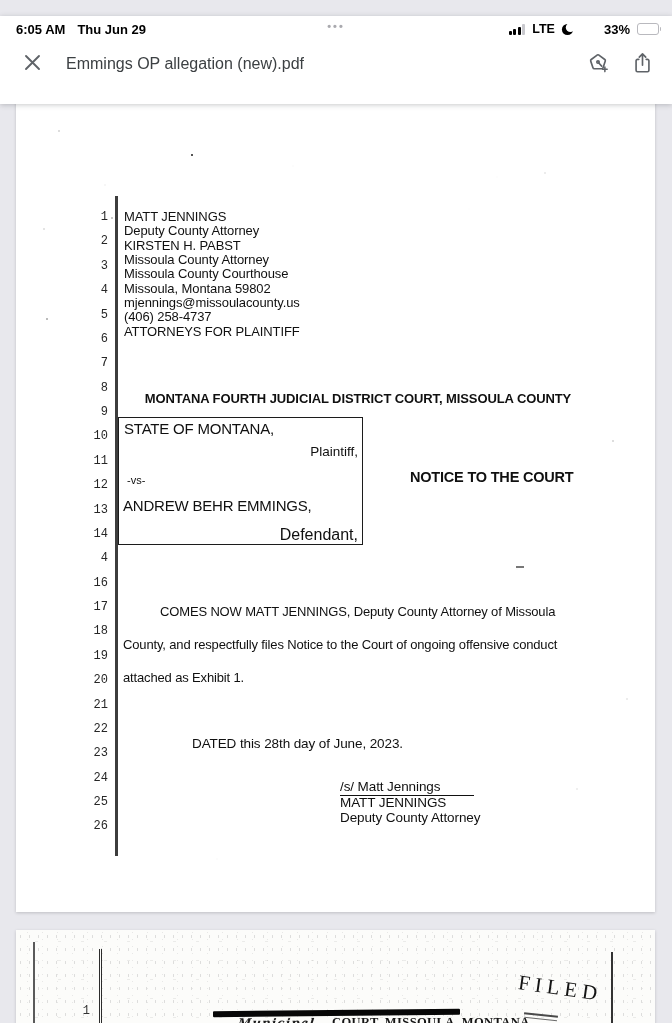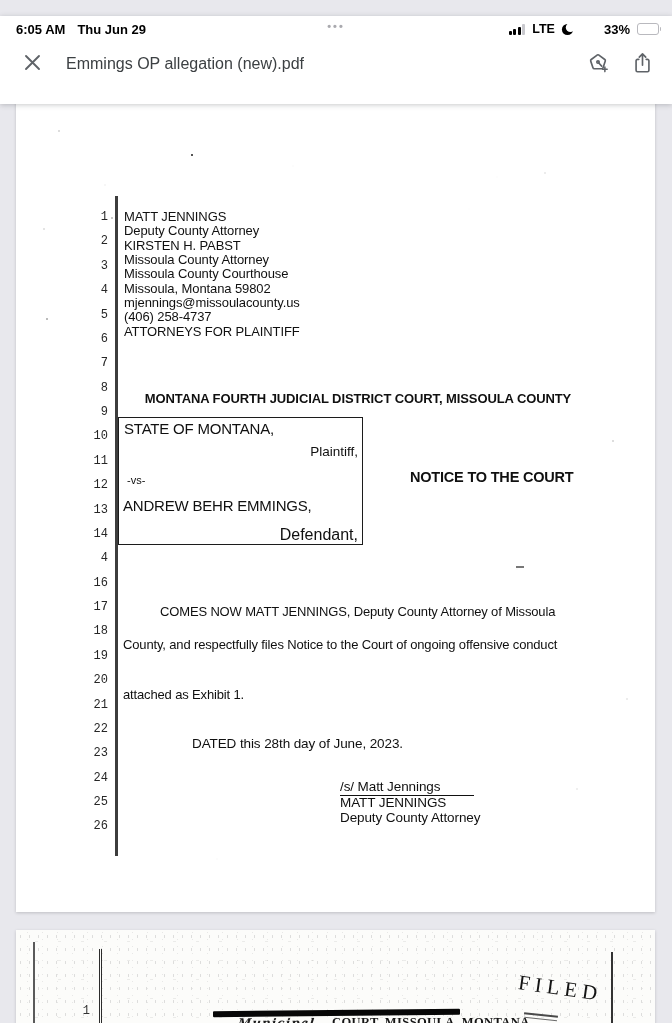--- a/index.html
+++ b/index.html
@@ -80,21 +80,21 @@
   .cap-vs{ position:absolute; left:8px; top:56px; font-size:11px; }
   .cap-defendant-name{ position:absolute; left:4px; top:79px; font-size:15px; letter-spacing:-0.2px;}
   .cap-defendant-lbl{ position:absolute; right:4px; top:108px; font-size:16px; }
 
   .case-info{ position:absolute; left:364px; top:339px; font-size:13.5px; line-height:14px; letter-spacing:-0.1px;}
   .notice-title{ position:absolute; left:364px; top:381px; font-size:14.5px; font-weight:700; letter-spacing:-0.2px;margin-left:30px;}
 
   .body-line{ position:absolute; font-size:13px; letter-spacing:-0.15px; white-space:nowrap; }
   .body-l1{ left:144px; top:516px; }
   .body-l2{ left:107px; top:549px; }
-  .body-l3{ left:107px; top:599px; }
+  .body-l3{ left:107px; top:582px; }
   .dated-line{ left:144px; top:648px; font-size:13.5px; letter-spacing:-0.1px;margin-left:32px;}
 
   .sig-block{ position:absolute; left:324px; top:692px; font-size:13.5px; line-height:14.4px; letter-spacing:-0.1px;}
   .sig-sig{ display:inline-block; width:134px; border-bottom:1.6px solid #111; padding-bottom:1px; }
   .stray-dash{ position:absolute; left:500px; top:478px; width:8px; height:1.5px; background:#777;}
 
   
   .page-2{ left:16px; top:930px; width:639px; height:300px; z-index:5;
     background:#fcfcfa; color:#1a1a1a; overflow:hidden;
   }

